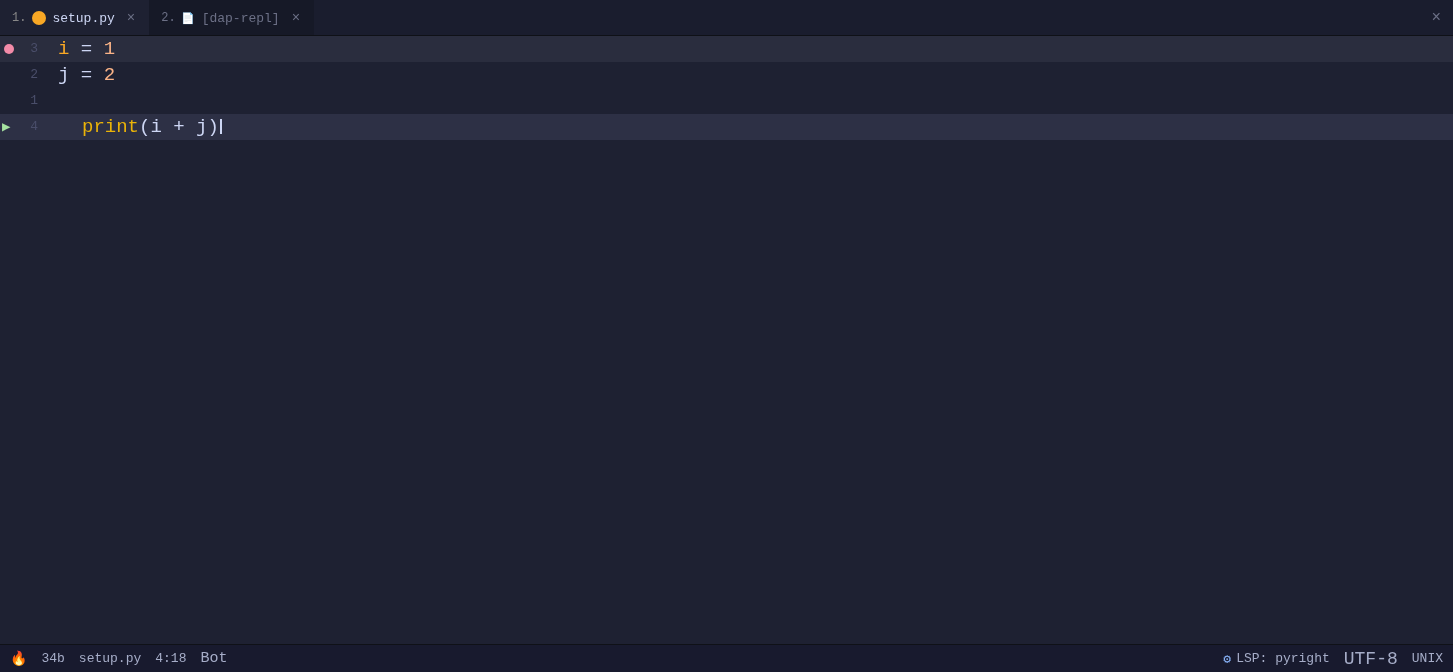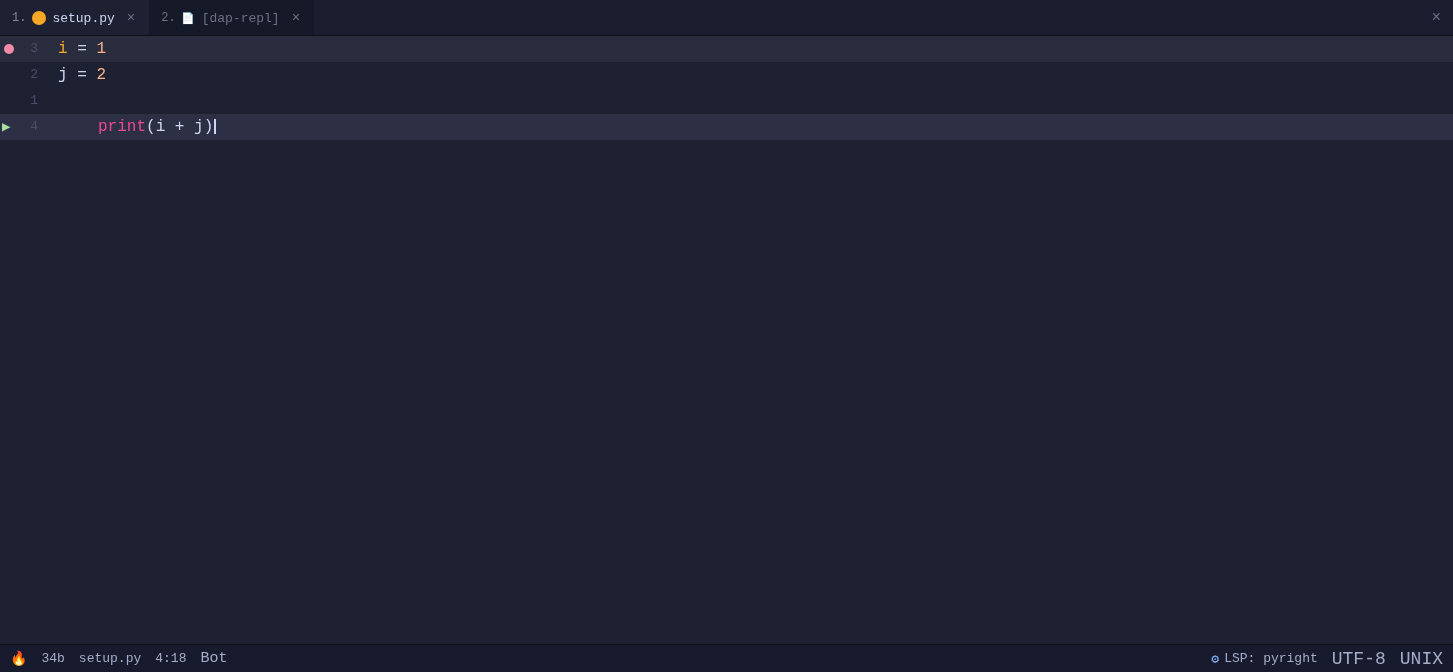--- a/index.html
+++ b/index.html
@@ -166,31 +166,31 @@
     .debug-arrow {
       position: absolute;
       left: 2px;
       color: #a6e3a1;
       font-size: 14px;
       line-height: 1;
     }
 
     .code-content {
       padding-left: 8px;
-      font-size: 16px;
+      font-size: 19px;
       color: #cdd6f4;
       white-space: pre;
     }
 
     
     .kw-orange { color: #f9a825; }
     .kw-var { color: #cdd6f4; }
     .kw-num { color: #fab387; }
     .kw-op { color: #cdd6f4; }
-    .kw-func { color: #ec4899; margin-left: 16px; }
+    .kw-func { color: #eab308; }
     .kw-paren { color: #cdd6f4; }
 
     
     .status-bar {
       height: 28px;
       background-color: #181a2e;
       display: flex;
       align-items: center;
       padding: 0 10px;
       flex-shrink: 0;
@@ -231,21 +231,21 @@
       color: #89b4fa;
     }
 
     .status-encoding {
       color: #a6adc8;
       font-size: 18px;
     }
 
     .status-lineending {
       color: #a6adc8;
-      font-size: 18px;
+      font-size: 13px;
     }
 
     .status-bot {
       color: #a6adc8;
       font-size: 15px;
     }
   </style>
 </head>
 <body>
 

